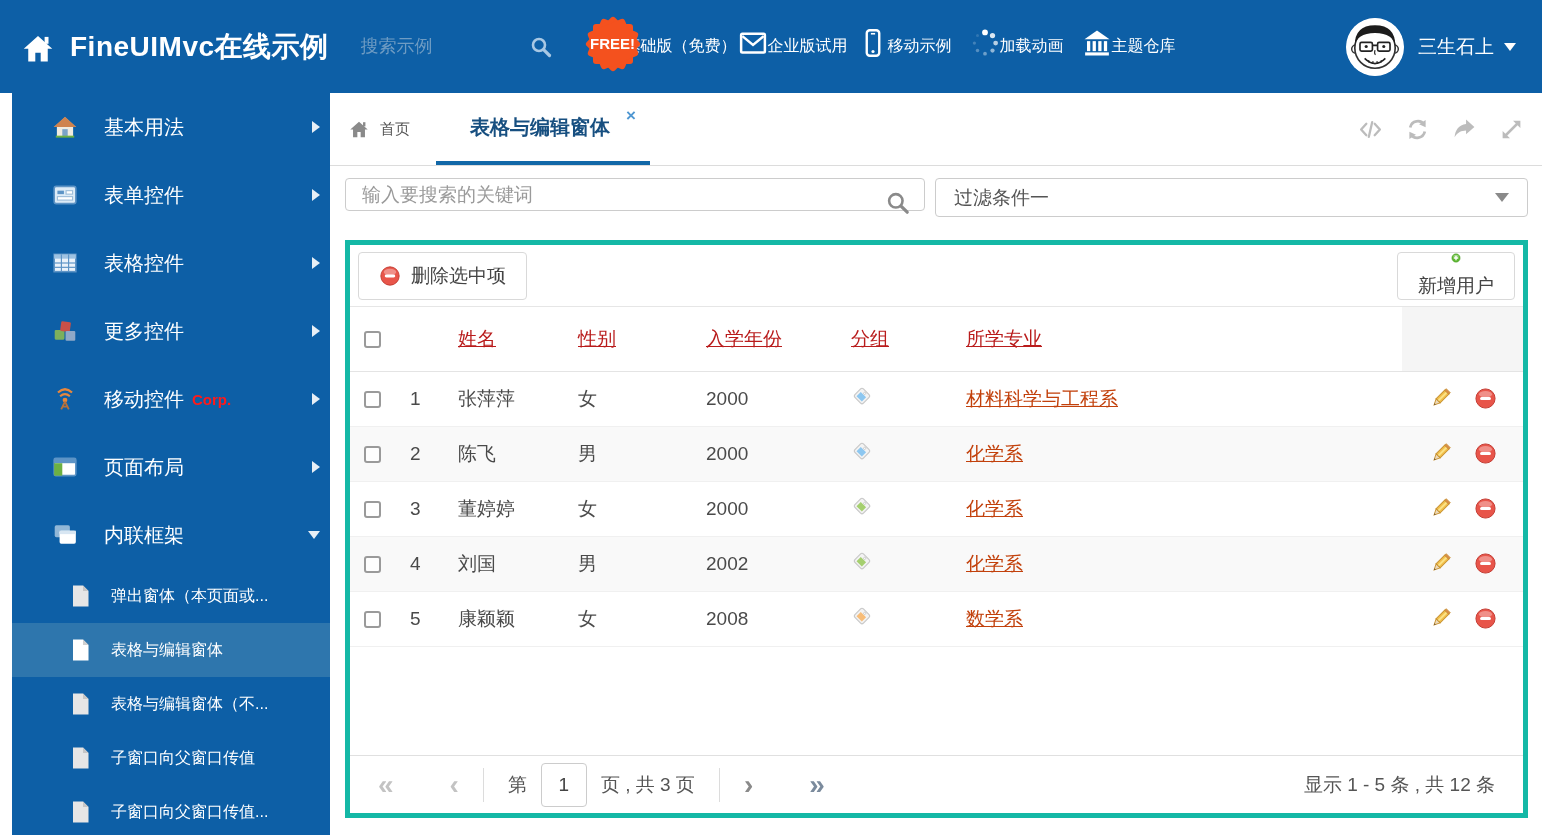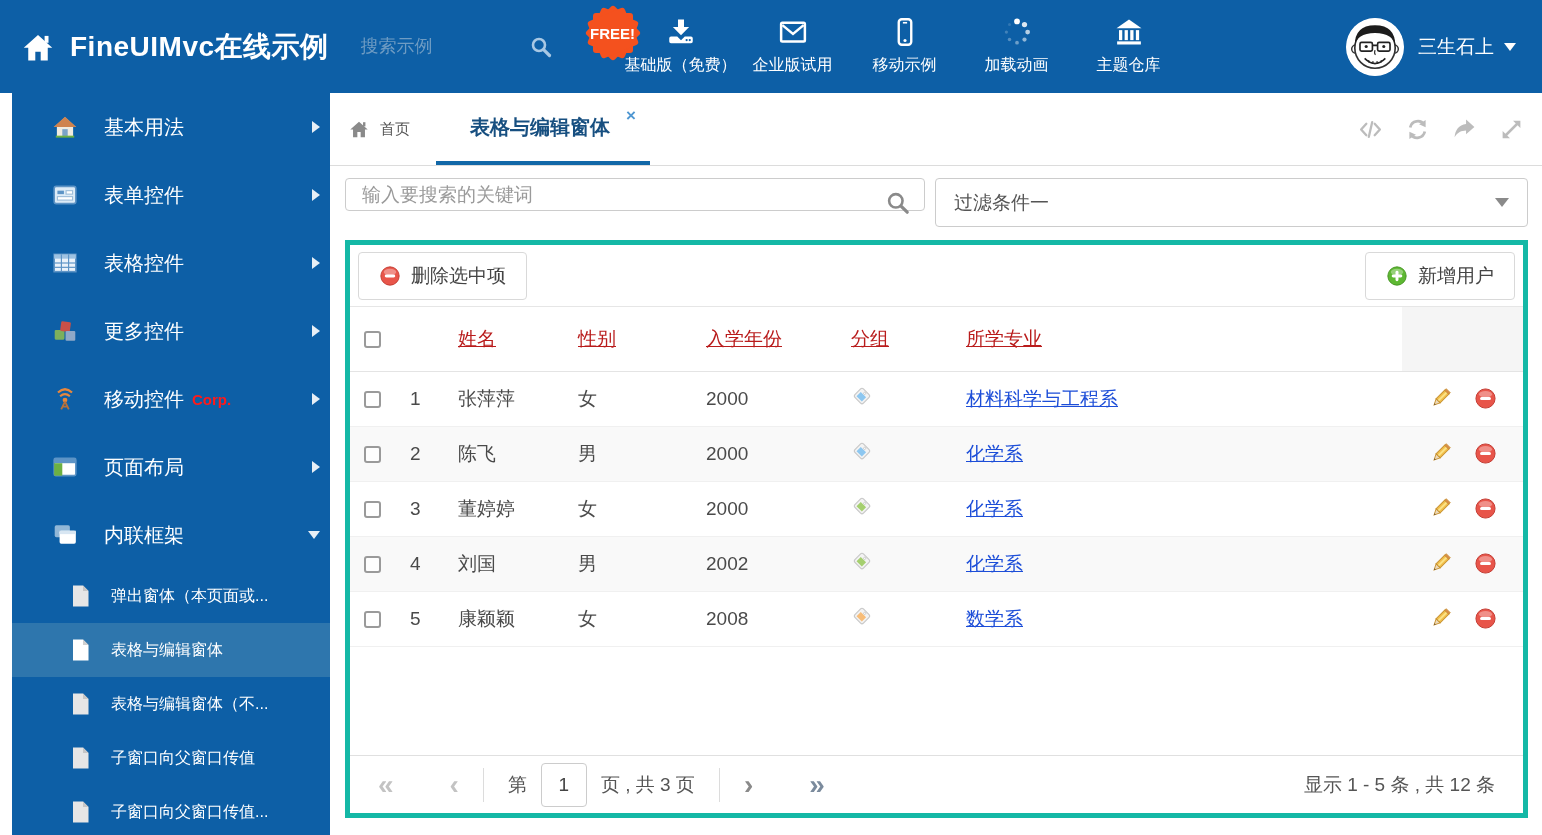--- a/index.html
+++ b/index.html
@@ -3,30 +3,30 @@
 <meta charset="utf-8">
 <style>
   * { margin:0; padding:0; box-sizing:border-box; }
   html,body { width:1542px; height:835px; overflow:hidden;
     font-family:"Liberation Sans","DejaVu Sans",sans-serif; background:#fff; }
   .page { position:relative; width:1542px; height:835px; }
 
   
   .topbar { position:absolute; top:0; left:0; width:1542px; height:93px;
     background:#0d5fa6; display:flex; align-items:center; color:#fff; z-index:5; }
-  .brand { display:flex; align-items:center; padding-left:20px; }
+  .brand { display:flex; align-items:flex-end; padding-left:20px; }
   .brand .homeicon { width:36px; height:36px; margin-right:14px; }
   .brand-title { font-size:28px; font-weight:bold; letter-spacing:.5px; }
   .hdr-search { display:flex; align-items:center; margin-left:32px; }
   .hdr-search input { width:150px; background:transparent; border:none; outline:none;
     color:#cfe0ef; font-size:18px; font-family:inherit; }
   .hdr-search input::placeholder { color:#6f9cc3; }
   .hdr-search .mag { width:24px; height:24px; margin-left:18px; }
   .hdr-nav { display:flex; margin-left:72px; }
-  .hdr-nav-item { position:relative; width:112px; display:flex; flex-direction:column;
+  .hdr-nav-item { position:relative; width:112px; display:flex; flex-direction:row;
     align-items:center; justify-content:center; cursor:pointer; }
   .hdr-nav-item .nicon { width:30px; height:30px; margin-bottom:8px; }
   .hdr-nav-item .nlabel { font-size:16px; white-space:nowrap; }
   .free-badge { position:absolute; left:-42px; top:-14px; width:60px; height:60px; z-index:2; }
   .free-badge .spike { position:absolute; left:10px; top:10px; width:40px; height:40px;
     background:#f4511e; border-radius:3px; }
   .free-badge .r0{transform:rotate(0deg);} .free-badge .r1{transform:rotate(22.5deg);}
   .free-badge .r2{transform:rotate(45deg);} .free-badge .r3{transform:rotate(67.5deg);}
   .free-badge .ftext { position:absolute; left:0; top:0; width:60px; height:60px;
     display:flex; align-items:center; justify-content:center;
@@ -68,54 +68,54 @@
   .tb-icons { position:absolute; right:18px; top:0; height:72px; display:flex;
     align-items:center; gap:22px; }
   .tb-icons svg { width:25px; height:25px; cursor:pointer; }
 
   .filterrow { display:flex; margin:12px 14px 0 15px; gap:10px; }
   .kw-box { position:relative; width:580px; }
   .kw-box input { width:100%; height:33px; border:1px solid #ccc; border-radius:4px;
     padding:0 52px 0 16px; font-size:19px; color:#444; font-family:inherit; outline:none; }
   .kw-box input::placeholder { color:#9a9a9a; }
   .kw-box .mag { position:absolute; right:14px; top:12px; width:26px; height:26px; }
-  .dropdown { flex:1; height:49px; border:1px solid #ccc; border-radius:4px; display:flex;
+  .dropdown { flex:1; height:39px; border:1px solid #ccc; border-radius:4px; display:flex;
     align-items:center; padding:0 18px; cursor:pointer; }
   .dropdown .dval { font-size:19px; color:#555; }
   .dd-caret { margin-left:auto; width:0; height:0; border-left:7px solid transparent;
     border-right:7px solid transparent; border-top:9px solid #8a8a8a; }
 
   
   .grid { position:absolute; left:15px; right:14px; top:147px; bottom:17px;
     border:5px solid #14b8a6; border-radius:0; display:flex; flex-direction:column; }
   .grid-toolbar { height:62px; border-bottom:1px solid #e6e6e6; display:flex;
     align-items:center; padding:0 8px; }
   .btn { height:48px; background:#fff; border:1px solid #d9d9d9; border-radius:4px;
     display:flex; align-items:center; padding:0 20px; font-size:19px; color:#444;
     cursor:pointer; gap:10px; }
   .btn svg { width:22px; height:22px; }
-  .btn-add { margin-left:auto; }
+  .btn-add { margin-left:auto;flex-direction:column; }
 
   .table-wrap { flex:1; overflow:hidden; }
   table.grid-table { width:100%; border-collapse:collapse; table-layout:fixed; }
   .grid-table col.c-chk{width:46px;} .grid-table col.c-num{width:48px;}
   .grid-table col.c-name{width:120px;} .grid-table col.c-gender{width:128px;}
   .grid-table col.c-year{width:145px;} .grid-table col.c-group{width:115px;}
   .grid-table col.c-major{width:450px;} .grid-table col.c-act{width:auto;}
   .grid-table th { height:64px; text-align:left; font-weight:normal; font-size:19px;
     color:#b91c1c; border-bottom:1px solid #e4e4e4; padding-left:14px;text-decoration:underline; }
   .grid-table th.h-act { background:#f5f5f5; }
   .grid-table td { height:55px; font-size:19px; color:#4a4a4a; padding-left:14px;
     border-bottom:1px solid #f0f0f0; }
   .grid-table tbody tr:nth-child(even) { background:#f9f9f9; }
   .cell-num { color:#555; }
   .chkbox { display:inline-block; width:17px; height:17px; border:2px solid #9a9a9a;
     border-radius:3px; background:#fefefe; cursor:pointer; vertical-align:middle; }
   .tagicon { width:22px; height:22px; }
-  .major-link { color:#1d4ed8; text-decoration:underline; cursor:pointer; }
+  .major-link { color:#c2410c; text-decoration:underline; cursor:pointer; }
   .act-cell { text-align:center; padding-left:0 !important; }
   .act-cell svg { width:23px; height:23px; cursor:pointer; vertical-align:middle; }
   .act-cell .gap { display:inline-block; width:22px; }
 
   
   .pager { height:58px; border-top:1px solid #e0e0e0; display:flex; align-items:center;
     padding:0 28px; font-size:19px; color:#555; }
   .pg-ico { font-size:28px; line-height:1; cursor:pointer; font-weight:bold; }
   .pg-disabled { color:#c3c3c3; }
   .pg-next { color:#8a8a8a; } .pg-last { color:#7b8b9d; }

